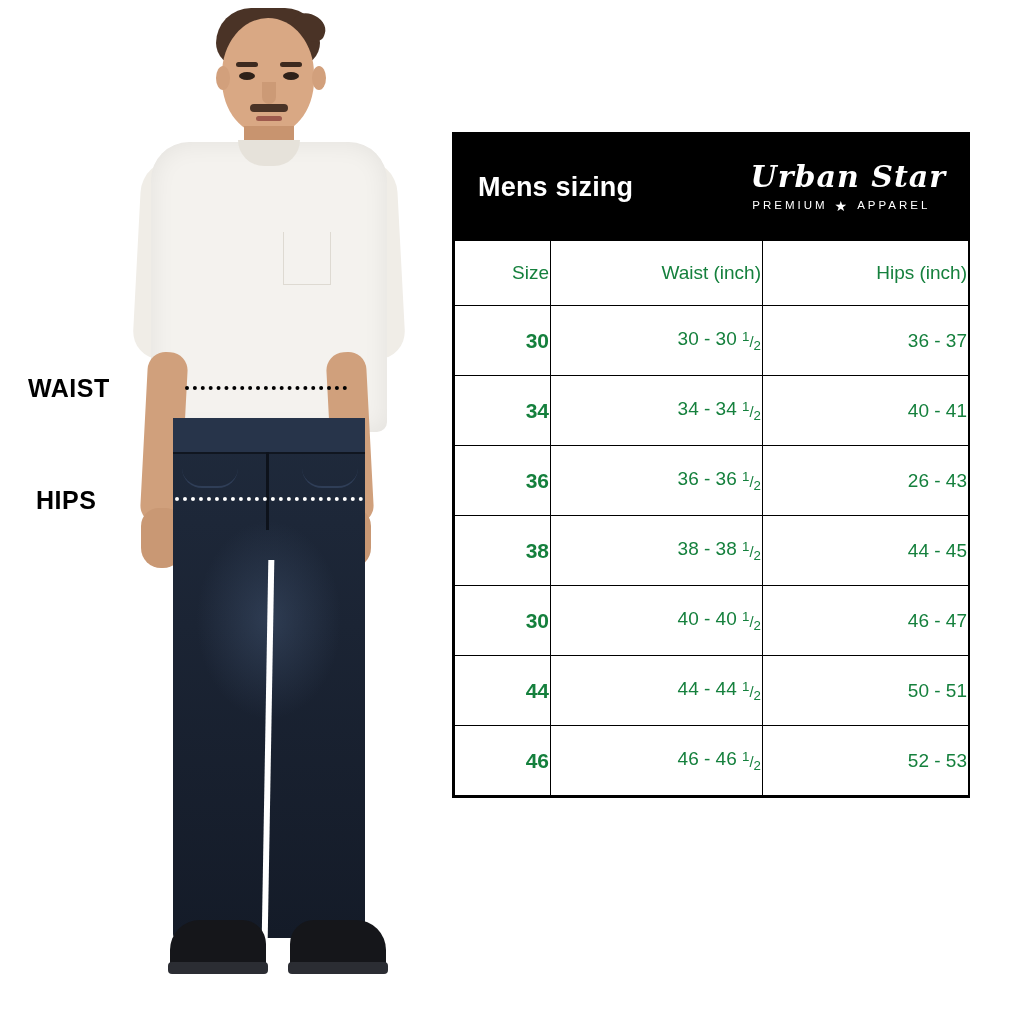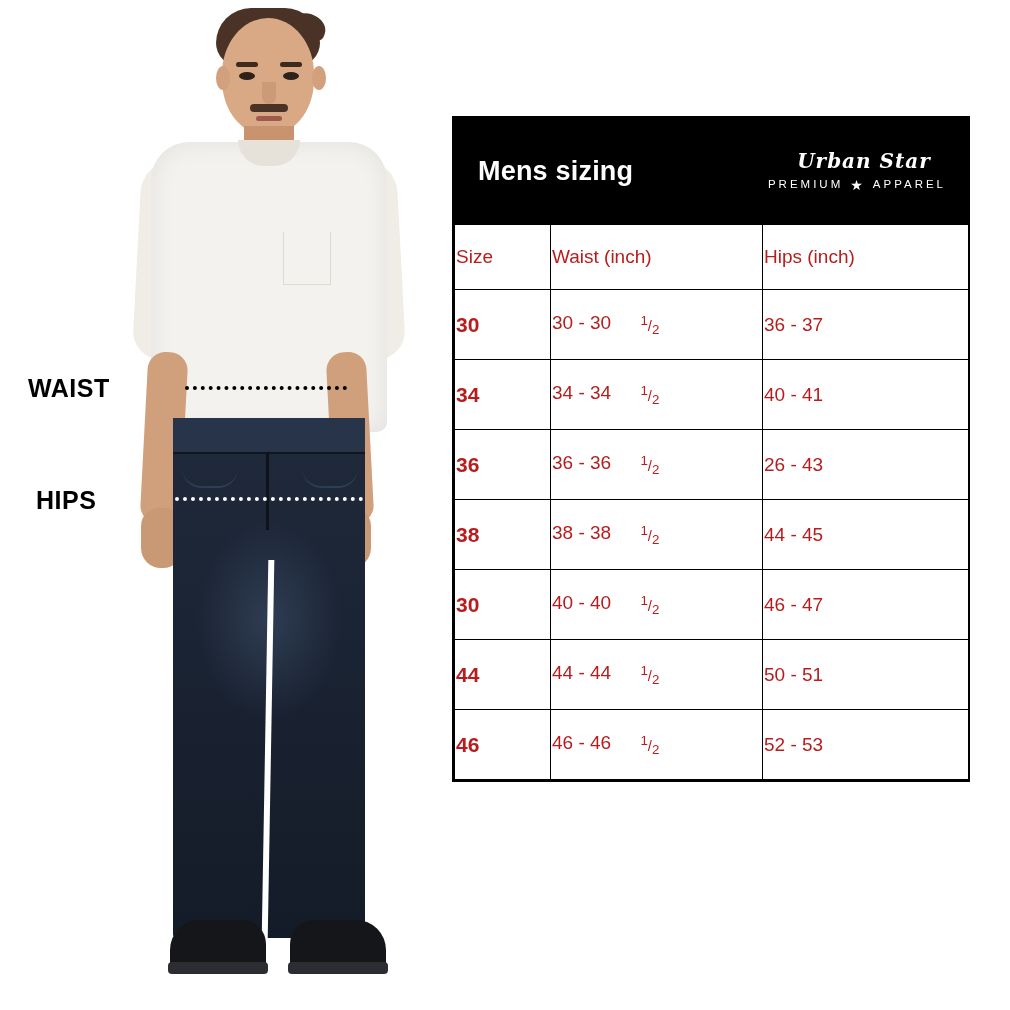--- a/index.html
+++ b/index.html
@@ -278,21 +278,21 @@
     letter-spacing: 0.5px;
     font-family: "Liberation Sans", sans-serif;
   }
   #waist-label { left: 28px; top: 374px; }
   #hips-label  { left: 36px; top: 486px; }
 
   
   #size-chart {
     position: absolute;
     left: 452px;
-    top: 116px;
+    top: 132px;
     width: 518px;
     border: 2px solid #000000;
     box-sizing: border-box;
     background: #ffffff;
   }
   #chart-header {
     background: #000000;
     color: #ffffff;
     height: 106px;
     display: flex;
@@ -306,21 +306,21 @@
     font-weight: bold;
     letter-spacing: 0.2px;
   }
   #brand {
     text-align: center;
     line-height: 1;
   }
   #brand-name {
     font-family: "DejaVu Serif", serif;
     font-style: italic;
-    font-size: 20px;
+    font-size: 30px;
     font-weight: bold;
     letter-spacing: 1px;
     margin-left: 14px;
   }
   #brand-sub {
     margin-top: 7px;
     font-size: 11.5px;
     letter-spacing: 3px;
     display: flex;
     align-items: center;
@@ -329,37 +329,36 @@
   }
   #brand-star { font-size: 14px; line-height: 1; }
 
   table {
     border-collapse: collapse;
     width: 100%;
     table-layout: fixed;
   }
   th, td {
     border: 1px solid #000000;
-    text-align: left;
+    text-align: right;
     font-size: 19px;
-    color: #b91c1c;
+    color: #15803d;
     height: 67px;
     font-family: "Liberation Sans", sans-serif;
   }
   th { font-weight: normal; font-size: 19px; height: 62px; }
   col.c-size  { width: 96px; }
   col.c-waist { width: 212px; }
   col.c-hips  { width: 206px; }
   td.size-cell { font-weight: bold; font-size: 21px; }
   .frac {
     display: inline-block;
     vertical-align: -0.15em;
     font-size: 0.78em;
     line-height: 1;
-    margin-left: 24px;
   }
   .frac sup { font-size: 0.9em; vertical-align: 0.45em; }
   .frac sub { font-size: 0.9em; vertical-align: -0.25em; }
   .frac .bar { margin: 0 0px; }
 </style>
 </head>
 <body>
 
 <div id="model-panel">
   <div class="hair"></div>

